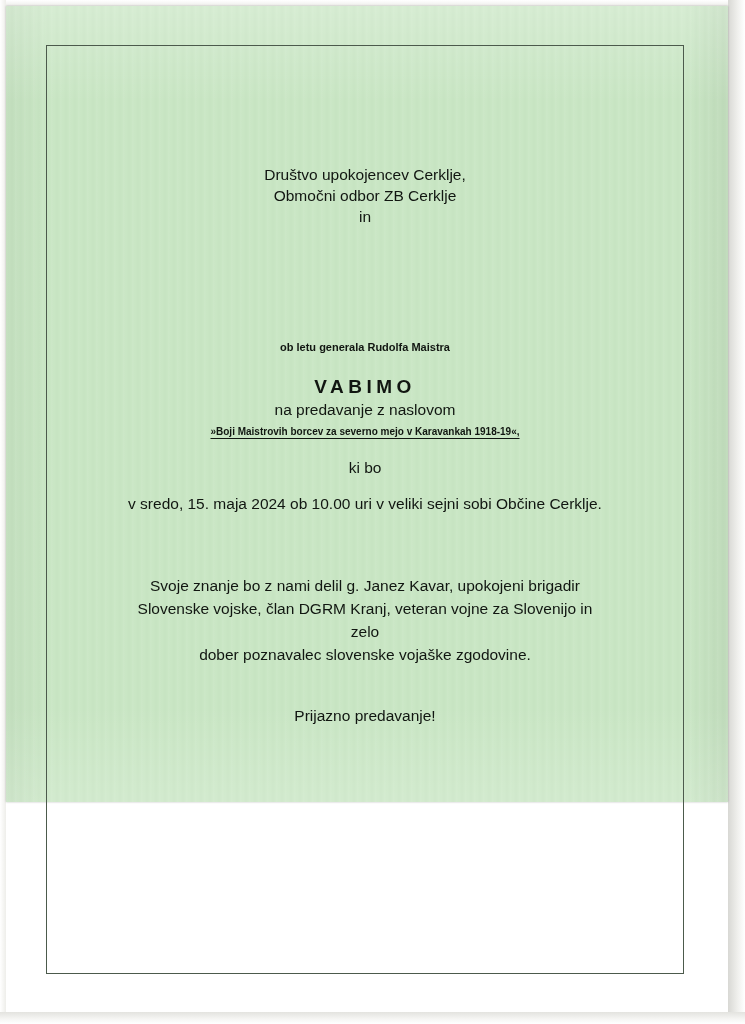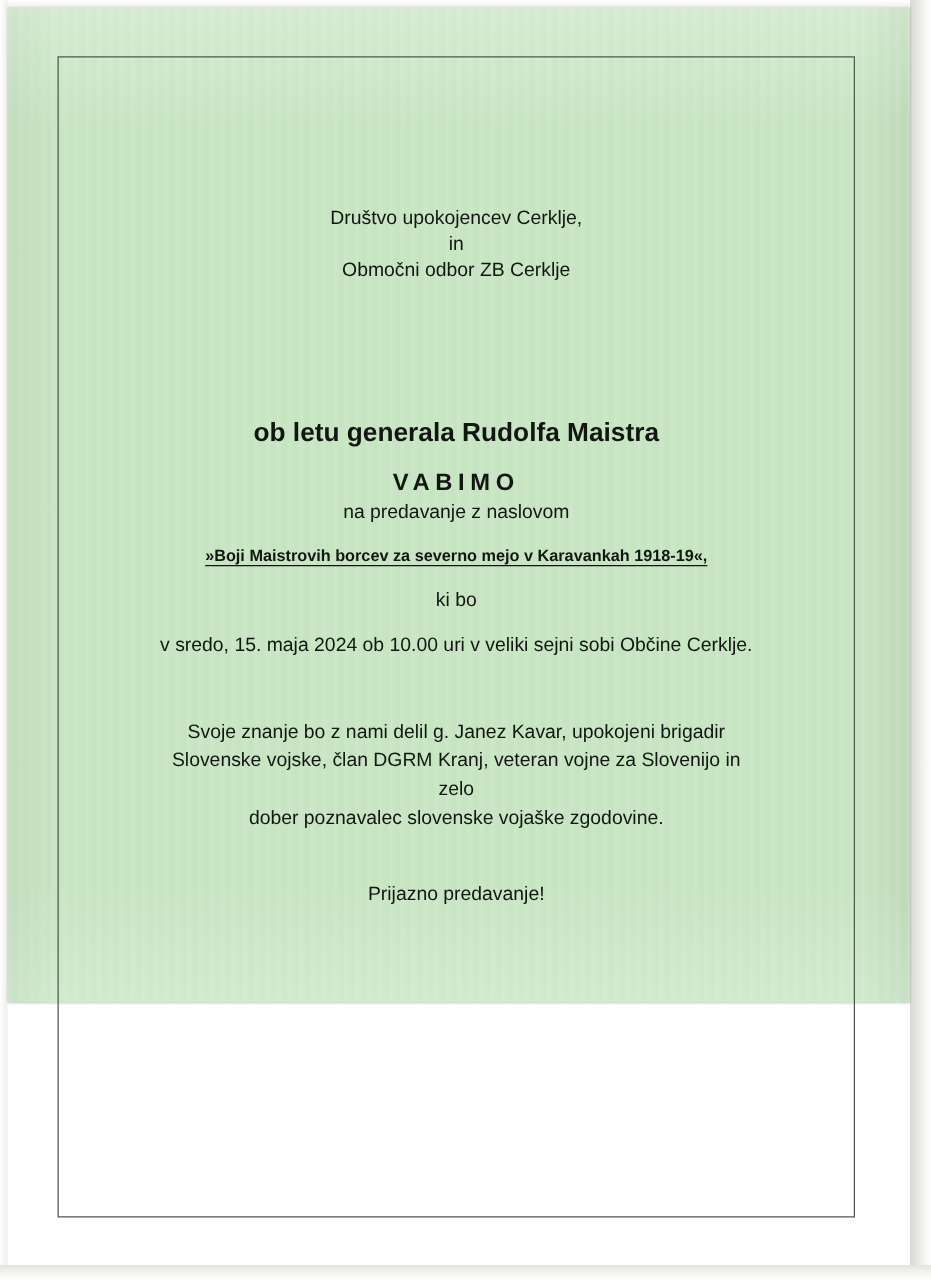--- a/index.html
+++ b/index.html
@@ -103,39 +103,38 @@
     top: 118px;
   }
 
   #invite-block {
     position: absolute;
     left: 0; right: 0;
     top: 290px;
   }
   #occasion {
     font-weight: bold;
-    font-size: 21px;
+    font-size: 11px;
     line-height: 22px;
   }
   #vabimo {
     font-weight: bold;
     font-size: 19px;
     letter-spacing: 4.5px;
     margin-top: 17px;
     line-height: 24px;
   }
   #lecture-intro {
     font-size: 15.5px;
     margin-top: 0;
     line-height: 22px;
   }
   #lecture-title {
     font-weight: bold;
-    font-size: 13px;
-    margin-top: 13px;
+    font-size: 10px;
     line-height: 22px;
     text-decoration: underline;
     text-underline-offset: 3px;
   }
   #which-will-be {
     font-size: 15.5px;
     margin-top: 14px;
     line-height: 22px;
   }
   #datetime {
@@ -170,22 +169,22 @@
 <div id="page-bottom-edge"></div>
 
 <div id="page-sheet">
   <div id="scan-texture"></div>
 
   <div id="content-border">
     <div id="content">
 
       <div id="org-block">
         <div class="line">Društvo upokojencev Cerklje,</div>
+        <div class="line">Območni odbor ZB Cerklje</div>
         <div class="line">in</div>
-        <div class="line">Območni odbor ZB Cerklje</div>
       </div>
 
       <div id="invite-block">
         <div id="occasion">ob letu generala Rudolfa Maistra</div>
         <div id="vabimo">VABIMO</div>
         <div id="lecture-intro">na predavanje z naslovom</div>
         <div id="lecture-title">»Boji Maistrovih borcev za severno mejo v Karavankah 1918-19«,</div>
         <div id="which-will-be">ki bo</div>
         <div id="datetime">v sredo, 15. maja 2024 ob 10.00 uri v veliki sejni sobi Občine Cerklje.</div>
       </div>

